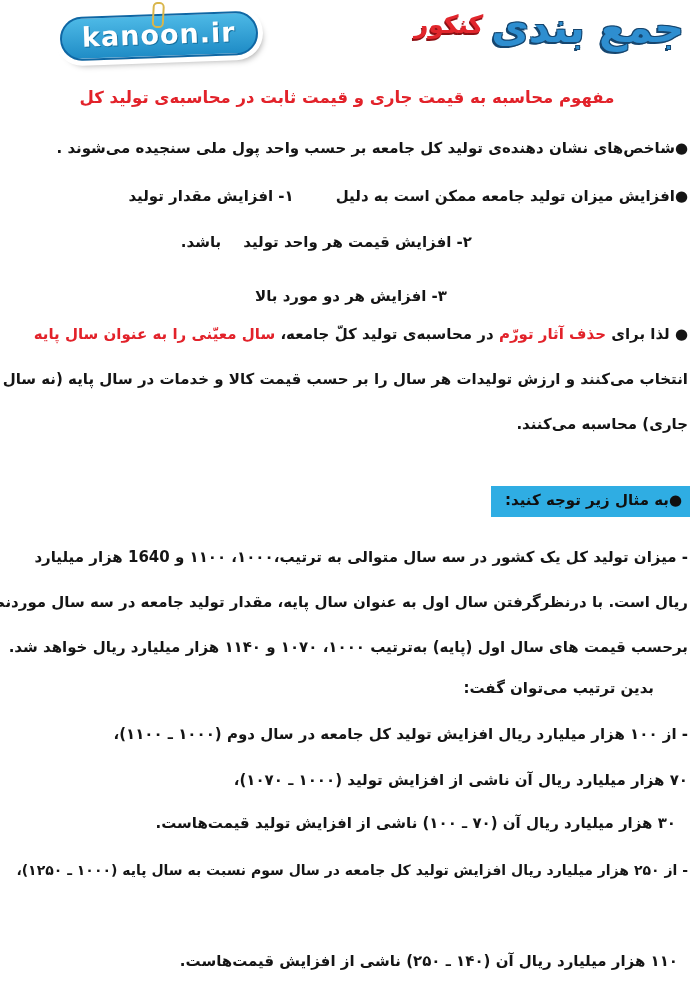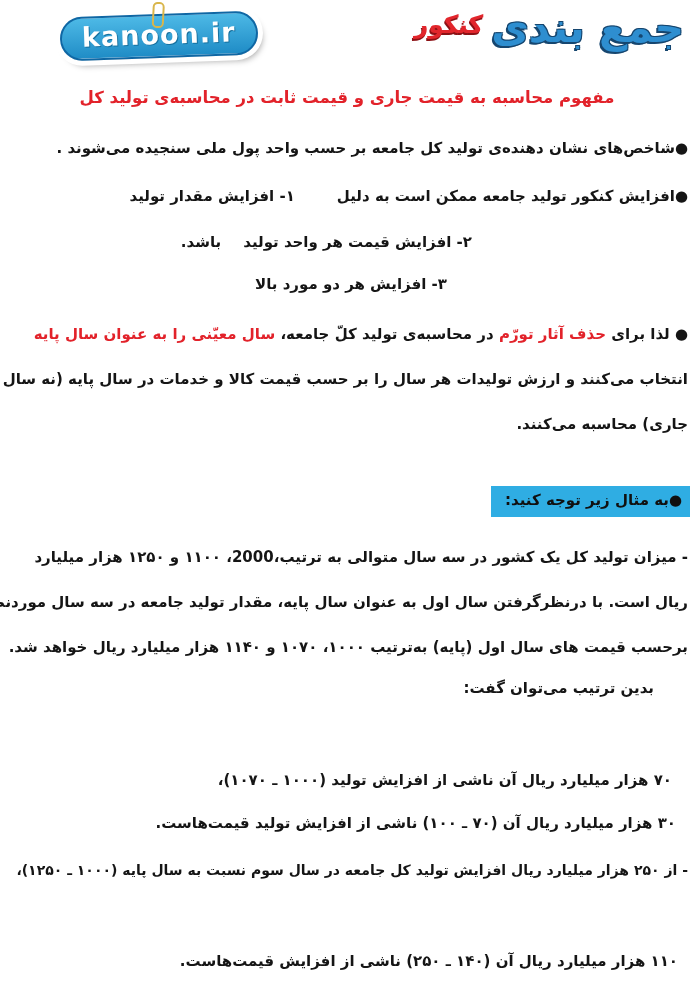--- a/index.html
+++ b/index.html
@@ -52,40 +52,41 @@
       <span class="brand-red">کنکور</span>
       <span class="brand-blue">جمع بندی</span>
     </div>
 
     <div class="ptitle">مفهوم محاسبه به قیمت جاری و قیمت ثابت در محاسبه‌ی تولید کل</div>
   </div>
 
   <div class="tline" style="top:136px;right:6px">●شاخص‌های نشان دهنده‌ی تولید کل جامعه بر حسب واحد پول ملی سنجیده می‌شوند .</div>
 
   <div class="tline" style="top:184px;right:6px">
-    <span>●افزایش کنکور تولید جامعه ممکن است به دلیل</span><span class="gap g42"></span><span>۱- افزایش مقدار تولید</span>
+    <span>●افزایش میزان تولید جامعه ممکن است به دلیل</span><span class="gap g42"></span><span>۱- افزایش مقدار تولید</span>
   </div>
 
   <div class="tline" style="top:230px;right:222px">
     <span>۲- افزایش قیمت هر واحد تولید</span><span class="gap g22"></span><span>باشد.</span>
   </div>
 
-  <div class="tline" style="top:272px;right:247px">۳- افزایش هر دو مورد بالا</div>
+  <div class="tline" style="top:284px;right:247px">۳- افزایش هر دو مورد بالا</div>
 
   <div class="tline" style="top:322px;right:6px">
     <span>● لذا برای </span><span class="red">حذف آثار تورّم</span><span> در محاسبه‌ی تولید کلّ جامعه، </span><span class="red">سال معیّنی را به عنوان سال پایه</span>
   </div>
   <div class="tline" style="top:367px;right:6px">انتخاب می‌کنند و ارزش تولیدات هر سال را بر حسب قیمت کالا و خدمات در سال پایه (نه سال</div>
   <div class="tline" style="top:412px;right:6px">جاری) محاسبه می‌کنند.</div>
 
   <div class="callout" style="top:486px;right:4px">●به مثال زیر توجه کنید:</div>
 
-  <div class="tline" style="top:545px;right:6px">- میزان تولید کل یک کشور در سه سال متوالی به ترتیب،2000، ۱۱۰۰ و ۱۲۵۰ هزار میلیارد</div>
+  <div class="tline" style="top:545px;right:6px">- میزان تولید کل یک کشور در سه سال متوالی به ترتیب،۱۰۰۰، ۱۱۰۰ و 1640 هزار میلیارد</div>
   <div class="tline" style="top:590px;right:6px">ریال است. با درنظرگرفتن سال اول به عنوان سال پایه، مقدار تولید جامعه در سه سال موردنظر</div>
   <div class="tline" style="top:635px;right:6px">برحسب قیمت های سال اول (پایه) به‌ترتیب ۱۰۰۰، ۱۰۷۰ و ۱۱۴۰ هزار میلیارد ریال خواهد شد.</div>
 
   <div class="tline" style="top:676px;right:40px">بدین ترتیب می‌توان گفت:</div>
-  <div class="tline" style="top:768px;right:22px">۷۰ هزار میلیارد ریال آن ناشی از افزایش تولید (۱۰۰۰ ـ ۱۰۷۰)،</div>
+  <div class="tline" style="top:722px;right:6px">- از ۱۰۰ هزار میلیارد ریال افزایش تولید کل جامعه در سال دوم (۱۰۰۰ ـ ۱۱۰۰)،</div>
+  <div class="tline" style="top:768px;right:6px">۷۰ هزار میلیارد ریال آن ناشی از افزایش تولید (۱۰۰۰ ـ ۱۰۷۰)،</div>
   <div class="tline" style="top:811px;right:18px">۳۰ هزار میلیارد ریال آن (۷۰ ـ ۱۰۰) ناشی از افزایش تولید قیمت‌هاست.</div>
   <div class="tline tight" style="top:858px;right:6px">- از ۲۵۰ هزار میلیارد ریال افزایش تولید کل جامعه در سال سوم نسبت به سال پایه (۱۰۰۰ ـ ۱۲۵۰)،</div>
   <div class="tline" style="top:949px;right:16px">۱۱۰ هزار میلیارد ریال آن (۱۴۰ ـ ۲۵۰) ناشی از افزایش قیمت‌هاست.</div>
 
 </div>
 
 </body></html>

